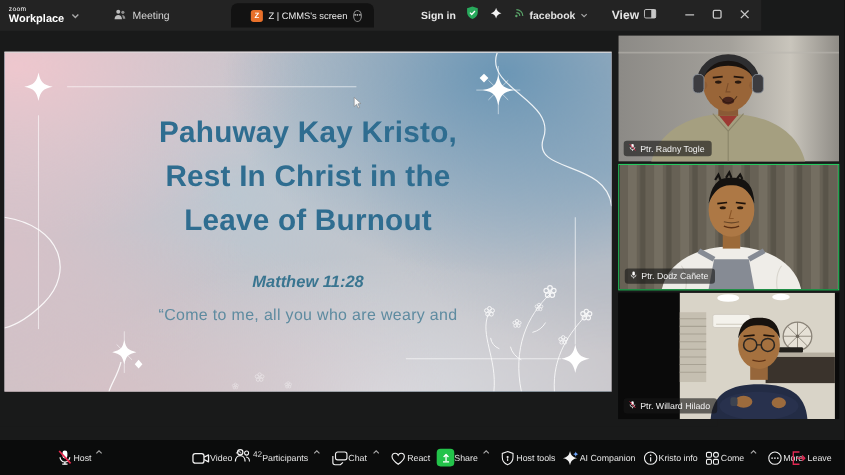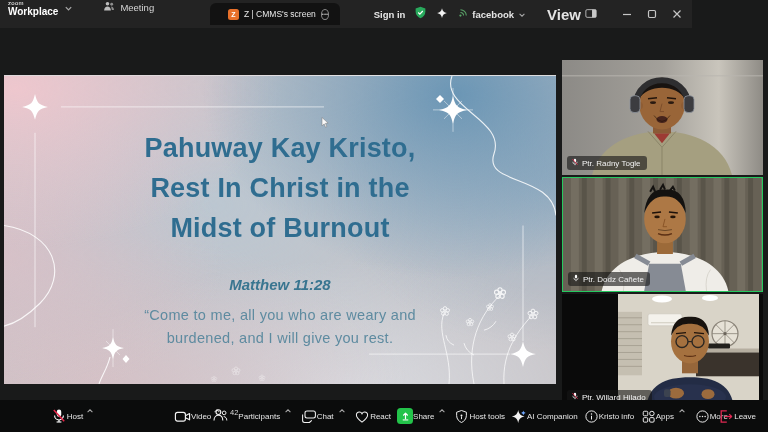--- a/index.html
+++ b/index.html
@@ -2,21 +2,21 @@
 <html><head>
 <meta charset="utf-8">
 <style>
   * { box-sizing: border-box; margin: 0; padding: 0; }
   html,body { width:768px; height:432px; background:#000; overflow:hidden;
     font-family:"Liberation Sans", sans-serif; }
   #app { position:relative; width:768px; height:432px; background:#191a1a; }
 
   
   .tabbar { position:absolute; top:0; left:0; width:692px; height:28px;
-    background:#232323; display:flex; align-items:flex-start; z-index:5; }
+    background:#232323; display:flex; align-items:center; z-index:5; }
   .brand { display:flex; align-items:center; margin-left:8px; gap:6px; }
   .brand-text { line-height:1; color:#fff; }
   .brand-top { font-size:6px; letter-spacing:.3px; }
   .brand-bottom { font-size:10px; font-weight:700; margin-top:1px; }
   .chev-down svg, .chev-up svg { display:block; }
   .meeting-tab { display:flex; align-items:center; gap:5px; margin-left:30px;
     color:#d6d6d6; font-size:9.5px; }
   .screen-tab { position:absolute; left:210px; top:3px; height:22px; width:130px;
     background:#121212; border-radius:6px 6px 0 0; display:flex; align-items:center;
     gap:5px; padding:0 18px; }
@@ -25,25 +25,25 @@
     justify-content:center; flex:0 0 auto; }
   .screen-tab-label { color:#e9e9e9; font-size:8.5px; white-space:nowrap; flex:1; }
   .tab-more { width:11px; height:11px; border:1px solid #8a8a8a; border-radius:50%;
     color:#bbb; font-size:6px; line-height:9px; text-align:center; flex:0 0 auter; }
   .tab-right { position:absolute; right:10px; top:0; height:28px; display:flex;
     align-items:center; gap:9px;font-weight:bold; }
   .signin { color:#e8e8e8; font-size:9.5px; }
   .stream-group { display:flex; align-items:center; gap:4px; }
   .stream-label { color:#e4e4e4; font-size:9.5px; }
   .view-group { display:flex; align-items:center; gap:4px; margin-left:12px; }
-  .view-label { color:#e4e4e4; font-size:15px; }
+  .view-label { color:#e4e4e4; font-size:11px; }
   .winbtns { display:flex; align-items:center; gap:15px; margin-left:16px; }
 
   
-  .stage { position:absolute; top:44px; left:0; width:652px; height:372px;
+  .stage { position:absolute; top:16px; left:0; width:652px; height:372px;
     background:#191a1a; }
 
   
   .slide { position:absolute; left:4px; top:31px; width:552px; height:309px;
     overflow:hidden; border-top:1px solid rgba(235,235,235,.55);
     background-color:#c6c3c7;
     background-image:
       radial-gradient(46% 60% at 82% 6%,  rgba(103,148,180,.95) 0%, rgba(103,148,180,0) 100%),
       radial-gradient(42% 55% at 100% 34%, rgba(140,172,196,.6) 0%, rgba(140,172,196,0) 100%),
       radial-gradient(48% 52% at 2% 4%,   rgba(240,199,206,.95) 0%, rgba(240,199,206,0) 100%),
@@ -242,26 +242,25 @@
           <line x1="440" y1="25" x2="458" y2="43"></line>
             <line x1="458" y1="25" x2="440" y2="43"></line>
           <line x1="109" y1="254" x2="109" y2="292"></line>
             <line x1="102" y1="266" x2="116" y2="280"></line>
         </g>
       </svg>
 
       <div class="slide-title">
         <div>Pahuway Kay Kristo,</div>
         <div>Rest In Christ in the</div>
-        <div>Midst of Burnout</div>
+        <div>Leave of Burnout</div>
       </div>
       <div class="slide-ref">Matthew 11:28</div>
       <div class="slide-quote">
         <div>“Come to me, all you who are weary and</div>
-        <div>burdened, and I will give you rest.</div>
       </div>
       <span class="cursor">
         <svg width="8" height="11" viewBox="0 0 8 11">
             <path d="M1,0.5 L1,8.8 L3.2,6.9 L4.5,10.2 L5.8,9.6 L4.4,6.4 L7.1,6.1 Z" fill="#fafafa" stroke="#777" stroke-width="0.5"></path>
           </svg>
       </span>
     </div>
 
     <div class="panel">
 
@@ -544,21 +543,21 @@
       </div>
       <div class="tbi">
         <div class="tbi-ic">
           <svg width="15" height="15" viewBox="0 0 20 20">
               <rect x="3" y="3" width="6" height="6" rx="1.5" stroke="#f2f2f2" stroke-width="1.3" fill="none"></rect>
               <circle cx="14.5" cy="6" r="3" stroke="#f2f2f2" stroke-width="1.3" fill="none"></circle>
               <rect x="3" y="11.5" width="6" height="6" rx="1.5" stroke="#f2f2f2" stroke-width="1.3" fill="none"></rect>
               <rect x="11.5" y="11.5" width="6" height="6" rx="1.5" stroke="#f2f2f2" stroke-width="1.3" fill="none"></rect>
             </svg>
         </div>
-        <div class="tbi-lb">Apps</div>
+        <div class="tbi-lb">Come</div>
       </div>
       <span class="chev-up">
         <svg width="8" height="8" viewBox="0 0 10 10">
             <path d="M2,6.5 L5,3.5 L8,6.5" stroke="#a8a8a8" stroke-width="1.3" fill="none"></path>
           </svg>
       </span>
       <div class="tbi">
         <div class="tbi-ic">
           <svg width="15" height="15" viewBox="0 0 20 20">
               <circle cx="10" cy="10" r="7.5" stroke="#f2f2f2" stroke-width="1.3" fill="none"></circle>

